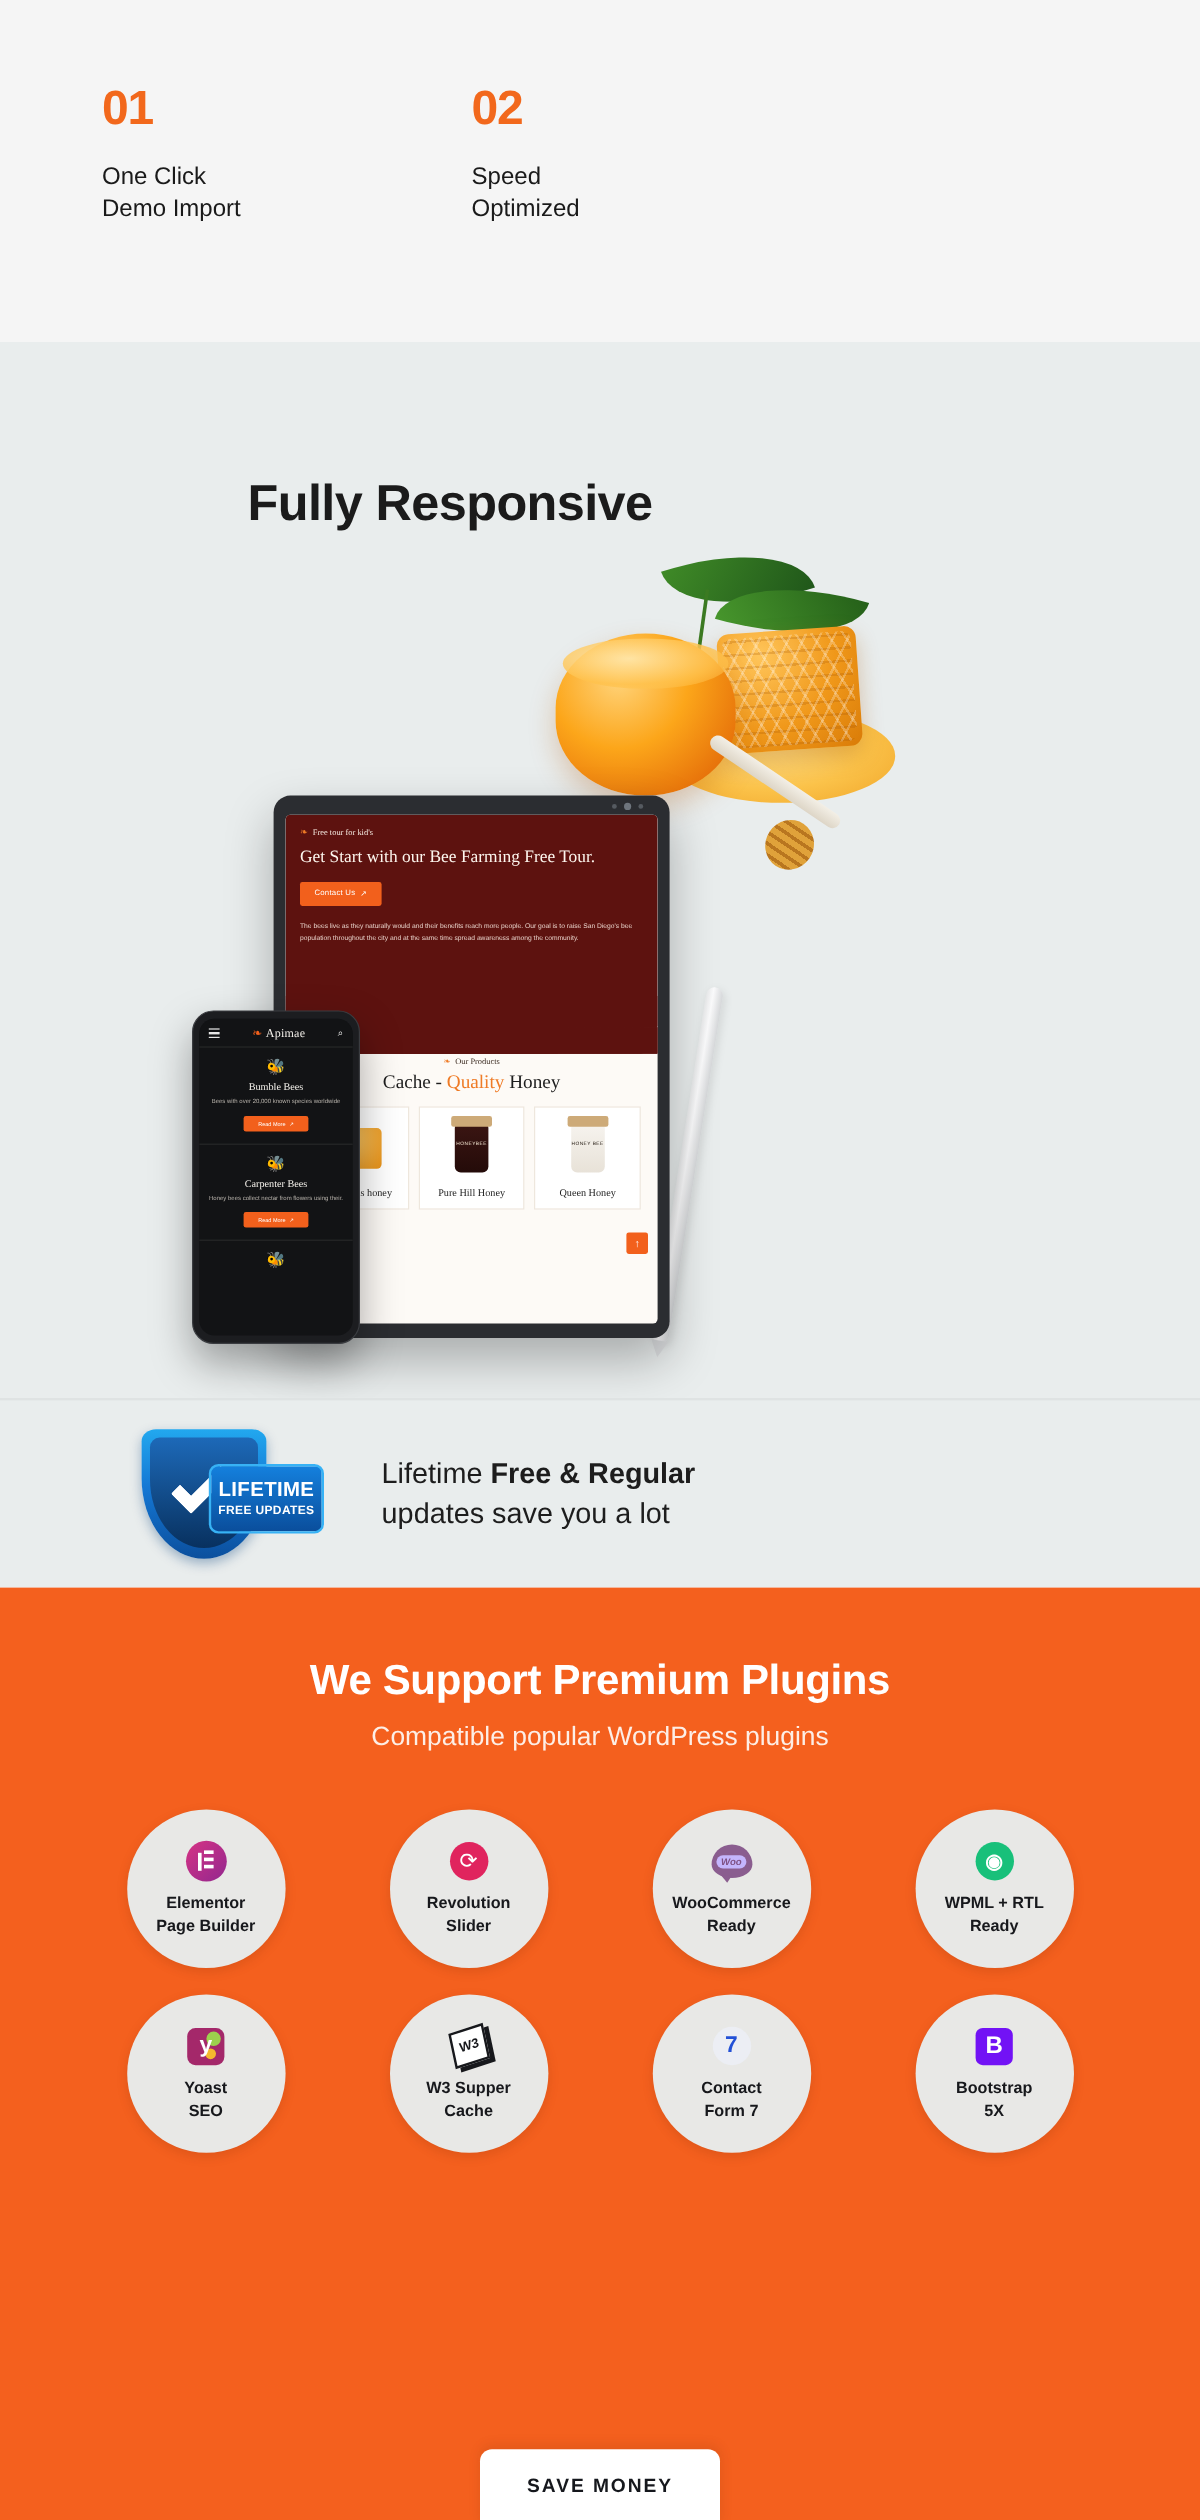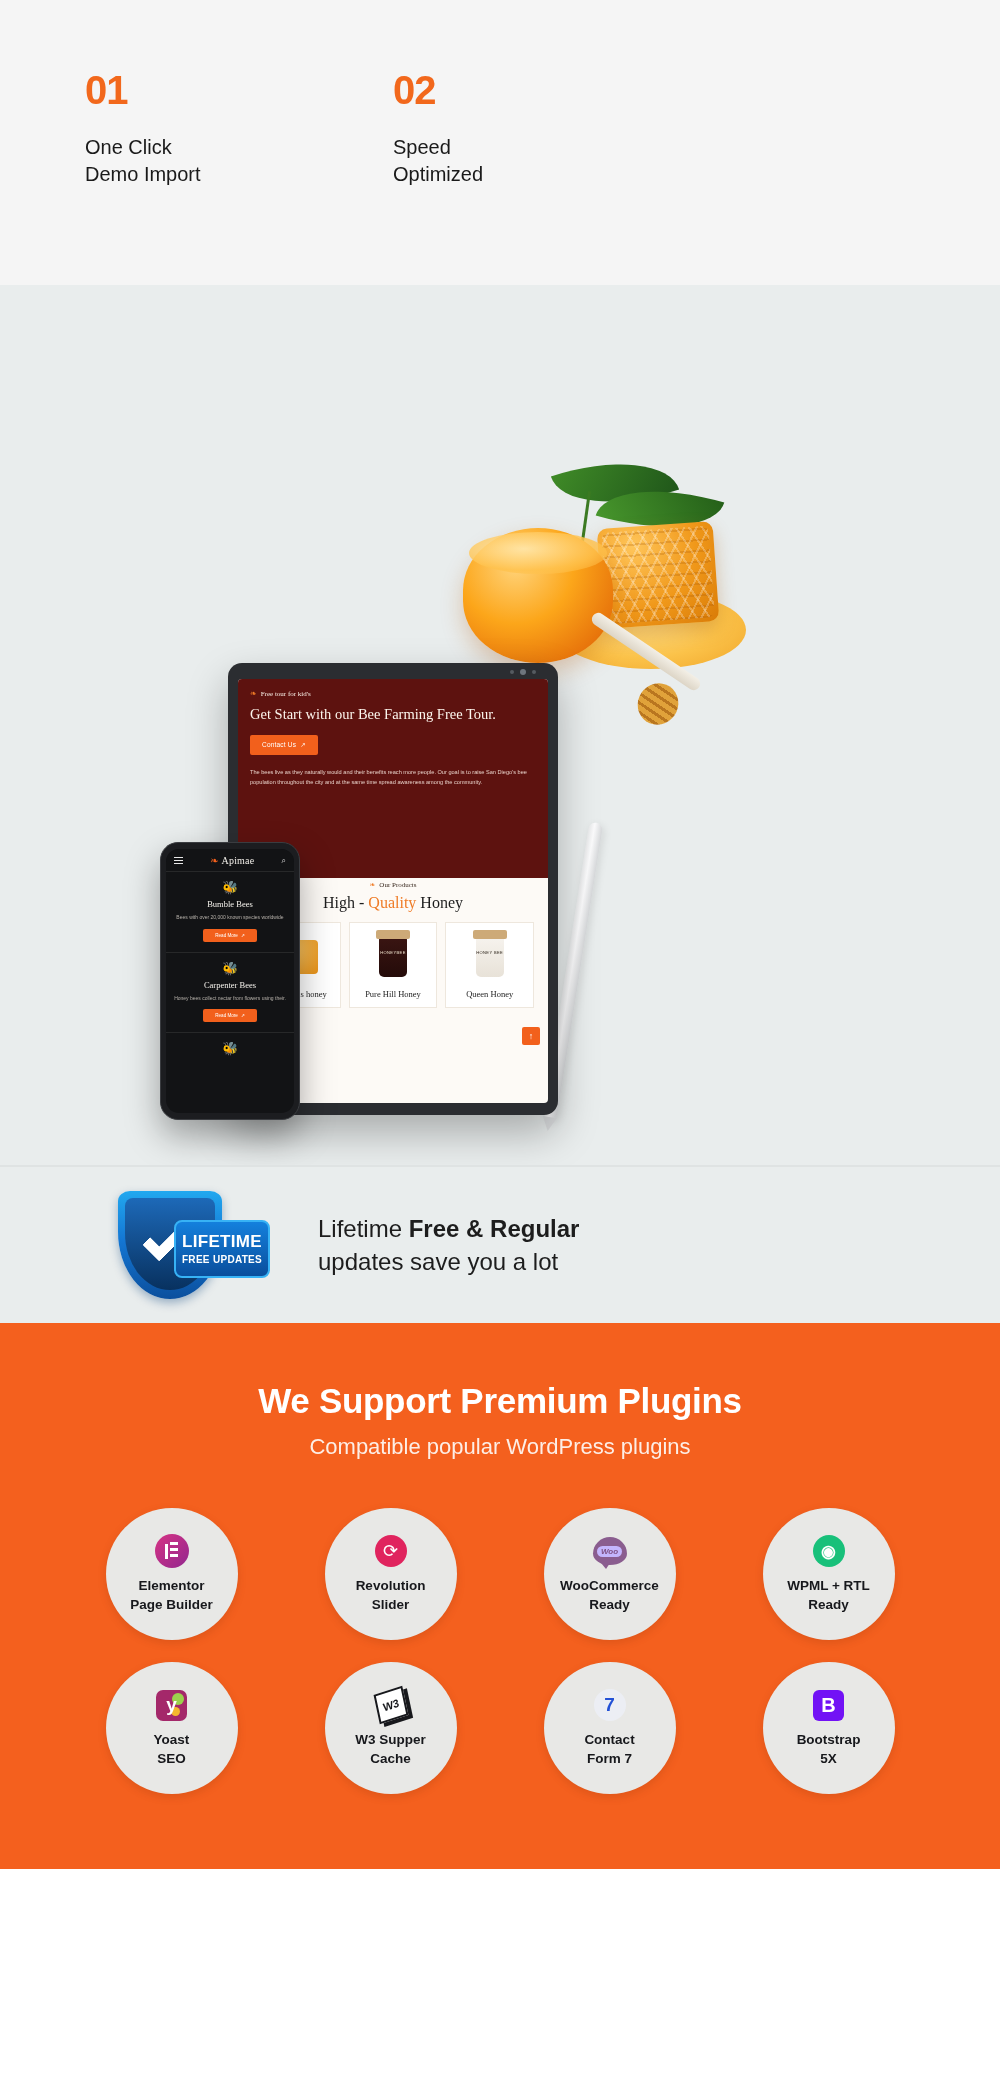--- a/index.html
+++ b/index.html
@@ -2,21 +2,21 @@
 <html><head>
 <meta charset="utf-8">
 <style>
   * { margin:0; padding:0; box-sizing:border-box; }
   html,body { width:1000px; }
   body {
     font-family:"Liberation Sans", sans-serif;
     background:#ffffff;
     -webkit-font-smoothing:antialiased;
   }
-  .page { width:1000px; height:1869px; position:relative; overflow:hidden; }
+  .page { width:1000px; height:2100px; position:relative; overflow:hidden; }
 
   
   .features {
     background:#f5f5f5;
     height:285px;
     padding:70px 0 0 0;
     display:flex;
     position:relative;
   }
   .feat {
@@ -384,20 +384,21 @@
 
     <div class="leaf l1"></div>
     <div class="leaf l2"></div>
     <div class="stem"></div>
     <div class="honey-pool"></div>
     <div class="honeycomb"></div>
     <div class="honey-jar"></div>
     <div class="dipper"></div>
     <div class="dipper-head"></div>
 
+    <div class="hero-title">Fully Responsive</div>
 
     <div class="stylus"></div>
 
     <div class="tablet">
       <div class="tablet-cam">
         <i></i>
         <i class="big"></i>
         <i></i>
       </div>
       <div class="tablet-screen">
@@ -415,21 +416,21 @@
           <div class="tb-p">The bees live as they naturally would and their benefits reach more people. Our goal is to raise San Diego's bee population throughout the city and at the same time spread awareness among the community.</div>
           <div class="tb-drip"></div>
         </div>
 
         <div class="tb-products">
           <div class="tb-prod-eyebrow">
             <span class="bee">❧</span>
             <span>Our Products</span>
           </div>
           <div class="tb-prod-title">
-            <span>High - </span><em>Quality</em><span> Honey</span>
+            <span>Cache - </span><em>Quality</em><span> Honey</span>
           </div>
           <div class="tb-cards">
             <div class="tb-card">
               <div class="tb-card-img">
                   <div class="comb-swatch"></div>
                 </div>
               <div class="tb-card-name">Eucalyptus honey</div>
             </div>
             <div class="tb-card">
               <div class="tb-card-img">

